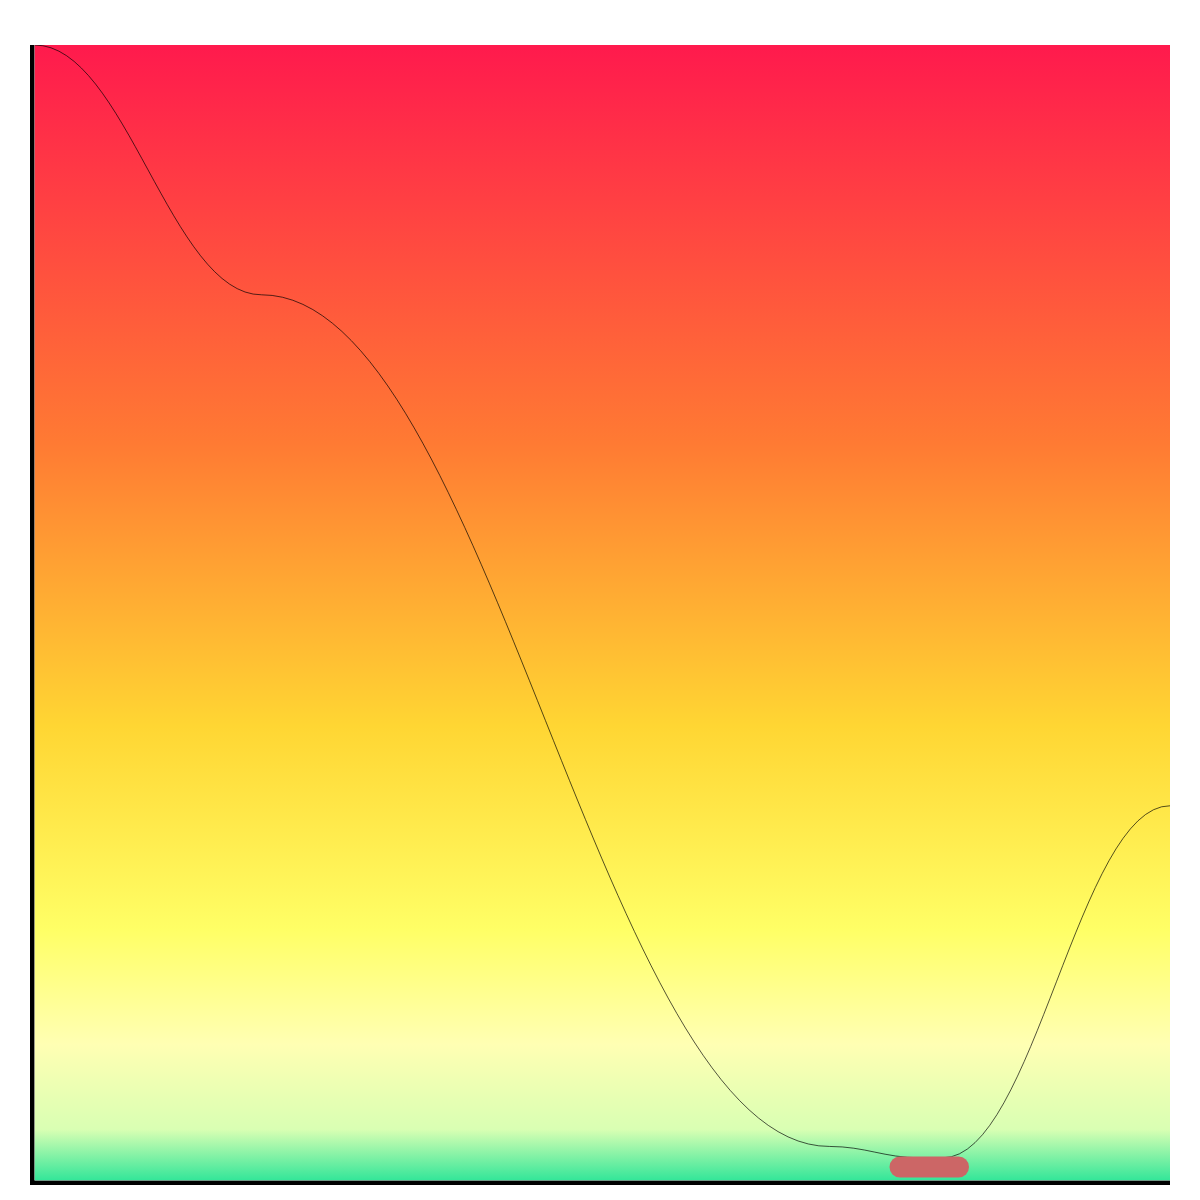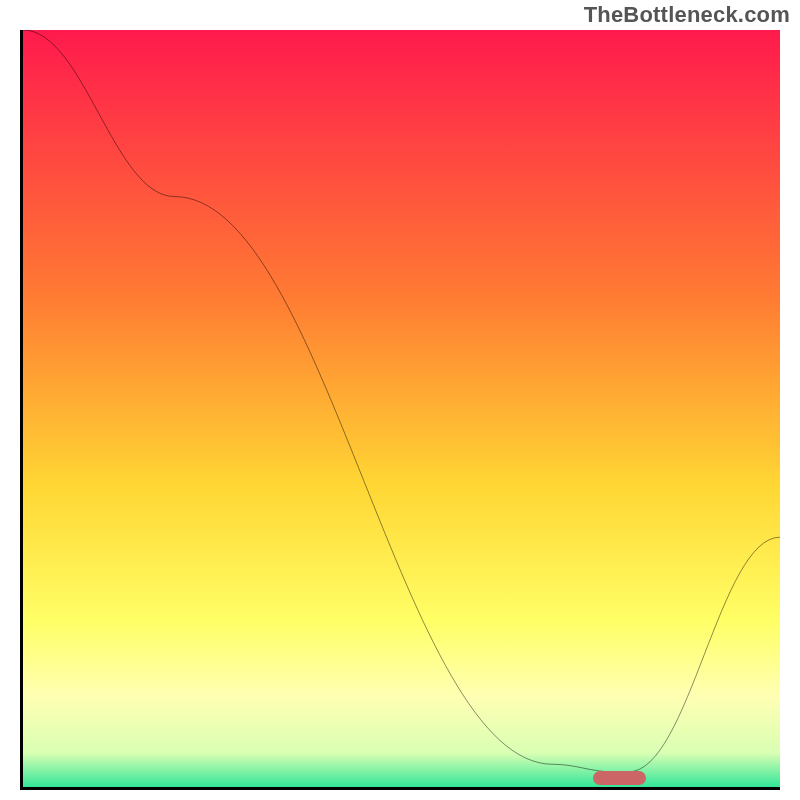--- a/index.html
+++ b/index.html
@@ -55,21 +55,20 @@
     height: 14px;
     border-radius: 7px;
     background: #cc6666;
   }
 </style>
 </head>
 <body>
 
 <div class="outer">
 
-  <div class="watermark">TheBottleneck.com</div>
 
   <div class="plot-area">
 
     <div class="gradient-bg" id="gradient-bg" style="background: linear-gradient(rgb(255, 26, 77) 0%, rgb(255, 122, 51) 35%, rgb(255, 214, 51) 60%, rgb(255, 255, 102) 78%, rgb(255, 255, 179) 88%, rgb(217, 255, 179) 95.5%, rgb(51, 230, 153) 100%);"></div>
 
     <svg class="curve" viewBox="0 0 100 100" preserveAspectRatio="none">
       <path id="curve-path" d="M 0 0 C 8.00 0.00, 12.00 22.00, 20 22 C 40.00 22.00, 50.00 97.00, 70 97 C 73.20 97.00, 74.80 98.00, 78 98 C 78.80 98.00, 79.20 98.00, 80 98 C 88.00 98.00, 92.00 67.00, 100 67 " fill="none" stroke="#000000" stroke-width="0.45" vector-effect="non-scaling-stroke"></path>
     </svg>
 
     <div class="marker" id="optimal-marker" style="left: 570px; width: 53.2px; bottom: 2px; background: rgb(204, 102, 102);"></div>

